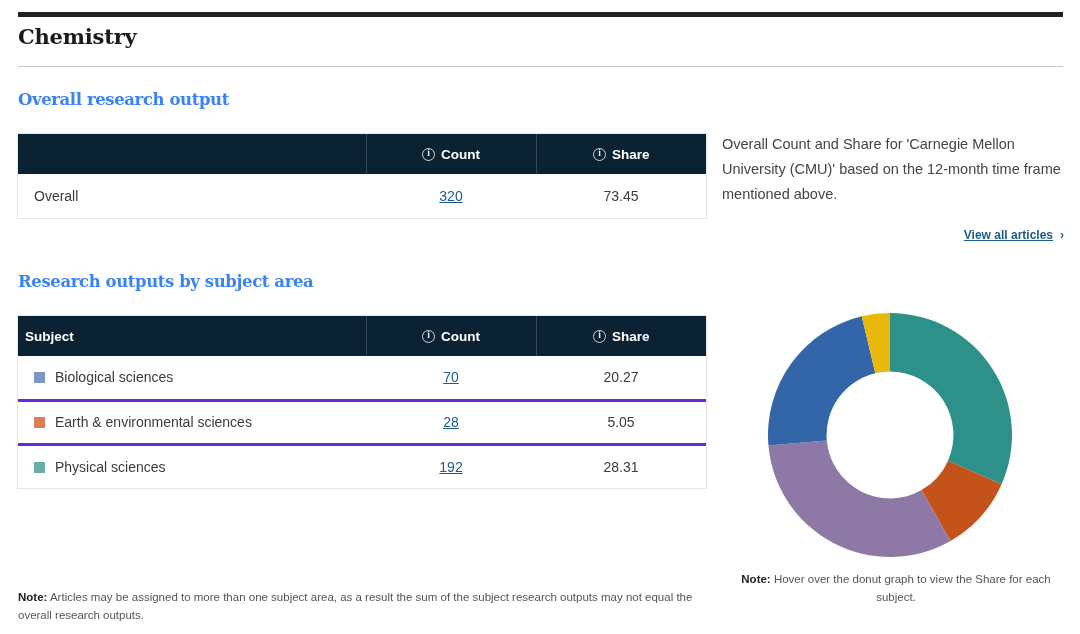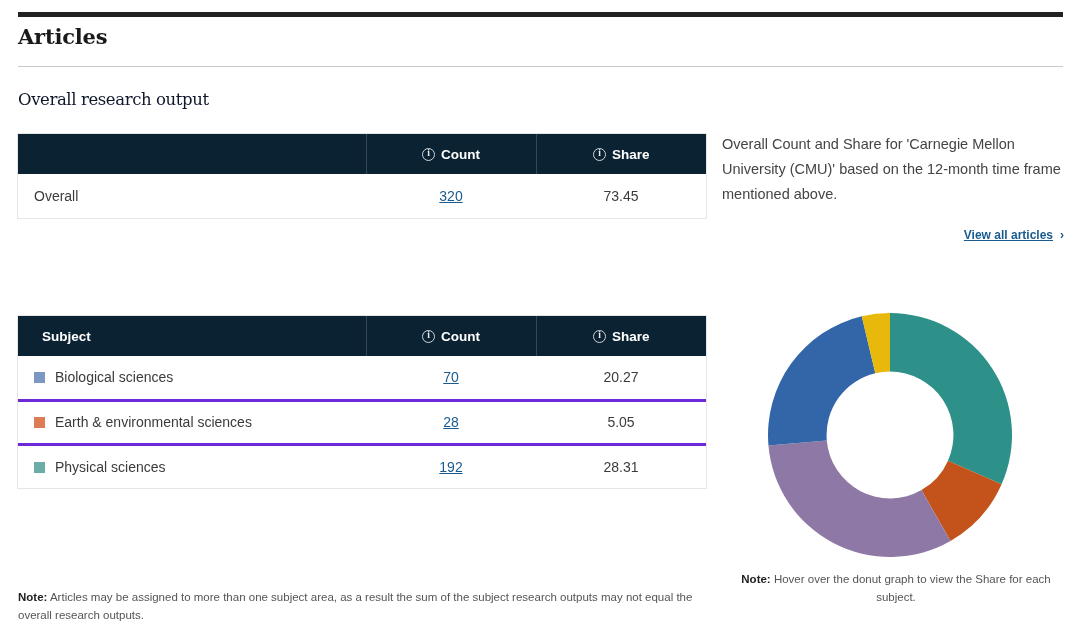--- a/index.html
+++ b/index.html
@@ -24,41 +24,41 @@
     letter-spacing: -0.2px;
   }
   .title-rule {
     position: absolute; left: 18px; top: 66px; width: 1045px; height: 1px;
     background: #c9c9c9;
   }
 
   .section-head {
     position: absolute;
     font-family: "DejaVu Serif", "Liberation Serif", serif;
-    font-weight: normal; font-size: 16.5px; color: #0f172a;
+    font-weight: bold; font-size: 16.5px; color: #3b82f6;
     letter-spacing: -0.4px;
   }
   #head-overall { left: 18px; top: 90px; }
   #head-subject { left: 18px; top: 272px; }
 
   
   table.data {
     position: absolute;
     border-collapse: collapse;
     table-layout: fixed;
     background: #fff;
     box-shadow: 0 0 0 1px #e6e6e6;
   }
   table.data thead th {
     background: #0b2233;
     color: #ffffff;
     font-size: 13.5px;
     font-weight: bold;
     height: 40px;
-    padding: 0 24px;
+    padding: 0 7px;
     border-right: 1px solid #33485a;
     white-space: nowrap;
   }
   table.data thead th:last-child { border-right: none; }
   th.c-subject { text-align: left; }
   th.c-num { text-align: center; }
 
   table.data tbody td {
     height: 44px;
     font-size: 14px;
@@ -140,21 +140,21 @@
   .note b { color: #222; }
   #note-left { left: 18px; top: 588px; width: 690px; }
   #note-right { left: 722px; top: 570px; width: 348px; text-align: center; }
 </style>
 </head>
 <body>
 
 <div class="page">
 
   <div class="top-rule"></div>
-  <div class="page-title">Articles</div>
+  <div class="page-title">Chemistry</div>
   <div class="title-rule"></div>
 
   <div class="section-head" id="head-overall">Overall research output</div>
 
   <table class="data" id="tbl-overall">
     <colgroup>
         <col class="c1">
         <col class="c2">
         <col class="c3">
       </colgroup>
@@ -181,20 +181,21 @@
       </tr>
     </tbody>
   </table>
 
   <div class="desc">Overall Count and Share for 'Carnegie Mellon University (CMU)' based on the 12-month time frame mentioned above.</div>
 
   <div class="view-all">
     <span class="lbl">View all articles</span><span class="chev">›</span>
   </div>
 
+  <div class="section-head" id="head-subject">Research outputs by subject area</div>
 
   <table class="data" id="tbl-subject">
     <colgroup>
         <col class="c1">
         <col class="c2">
         <col class="c3">
       </colgroup>
     <thead>
       <tr>
         <th class="c-subject">

